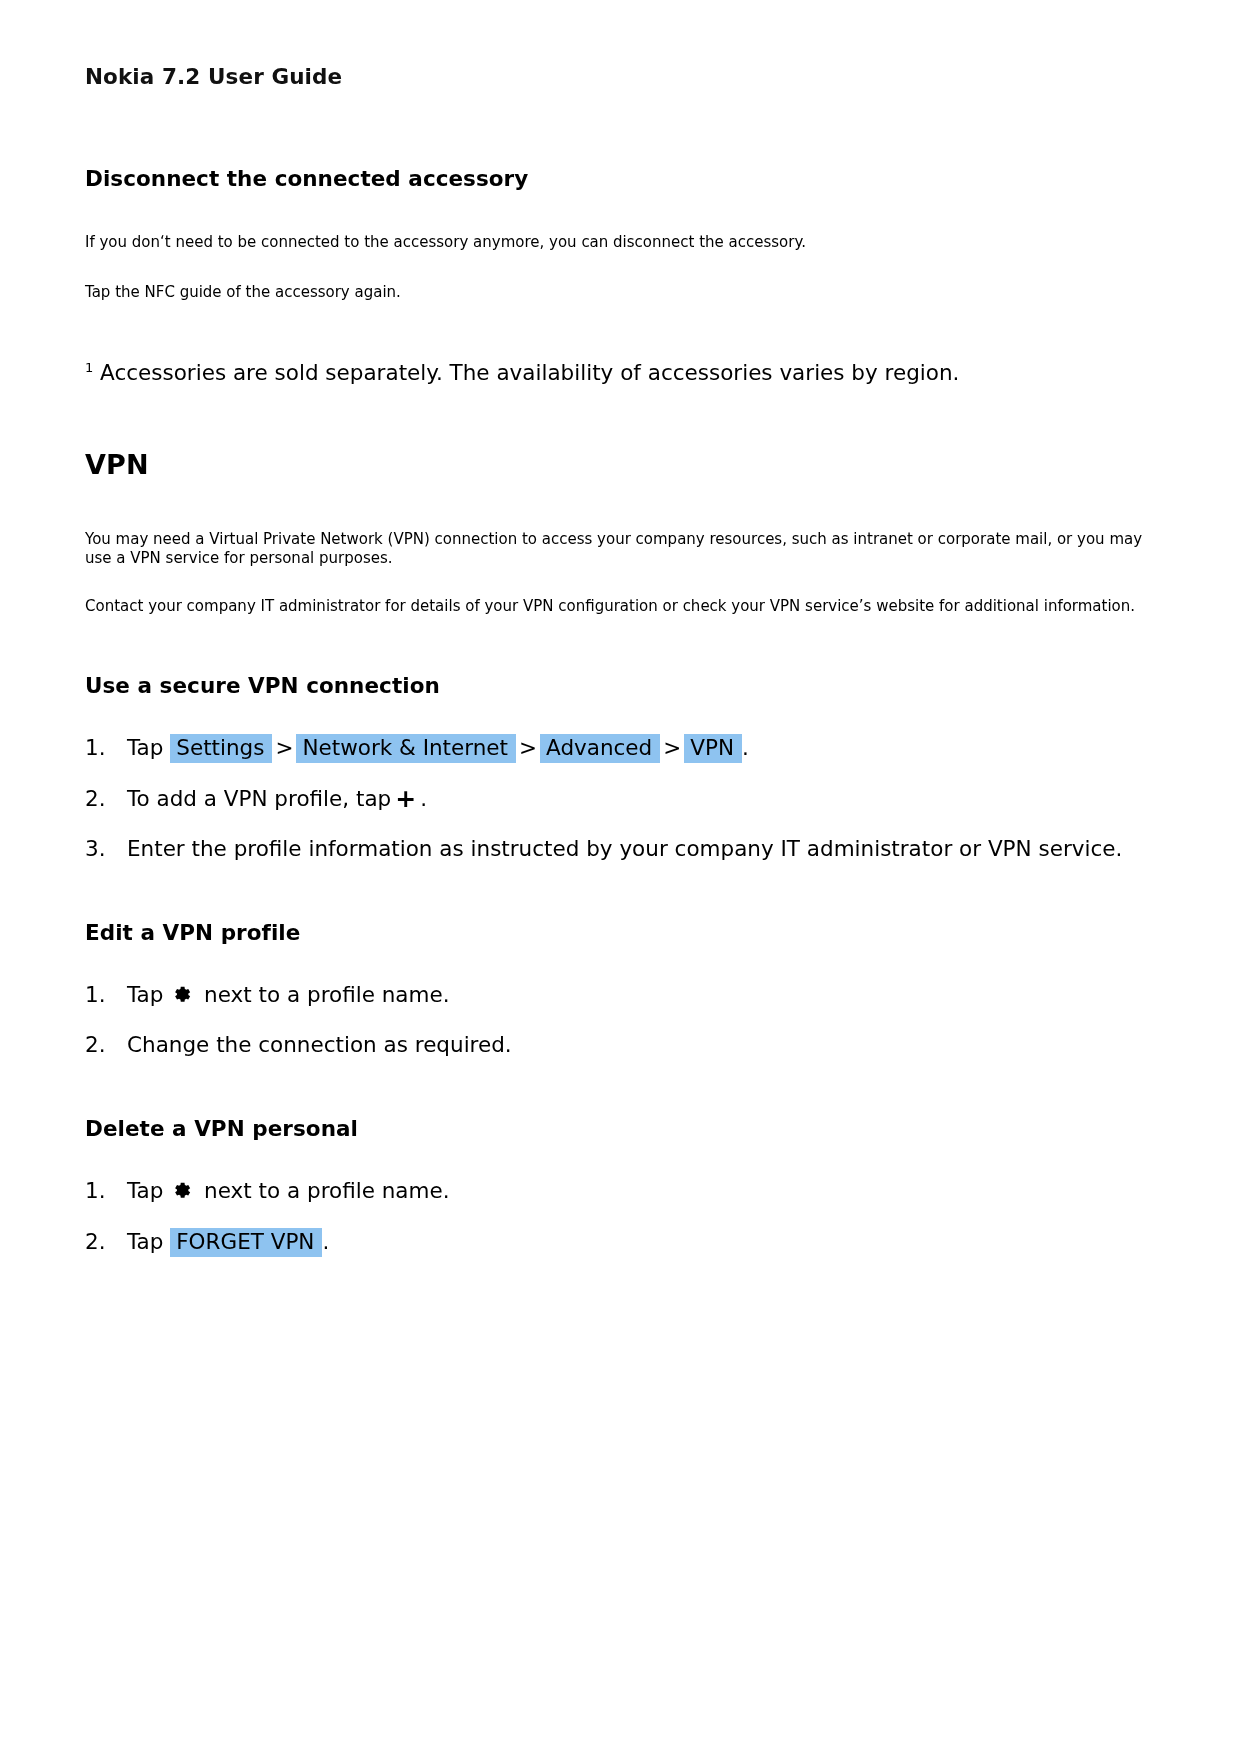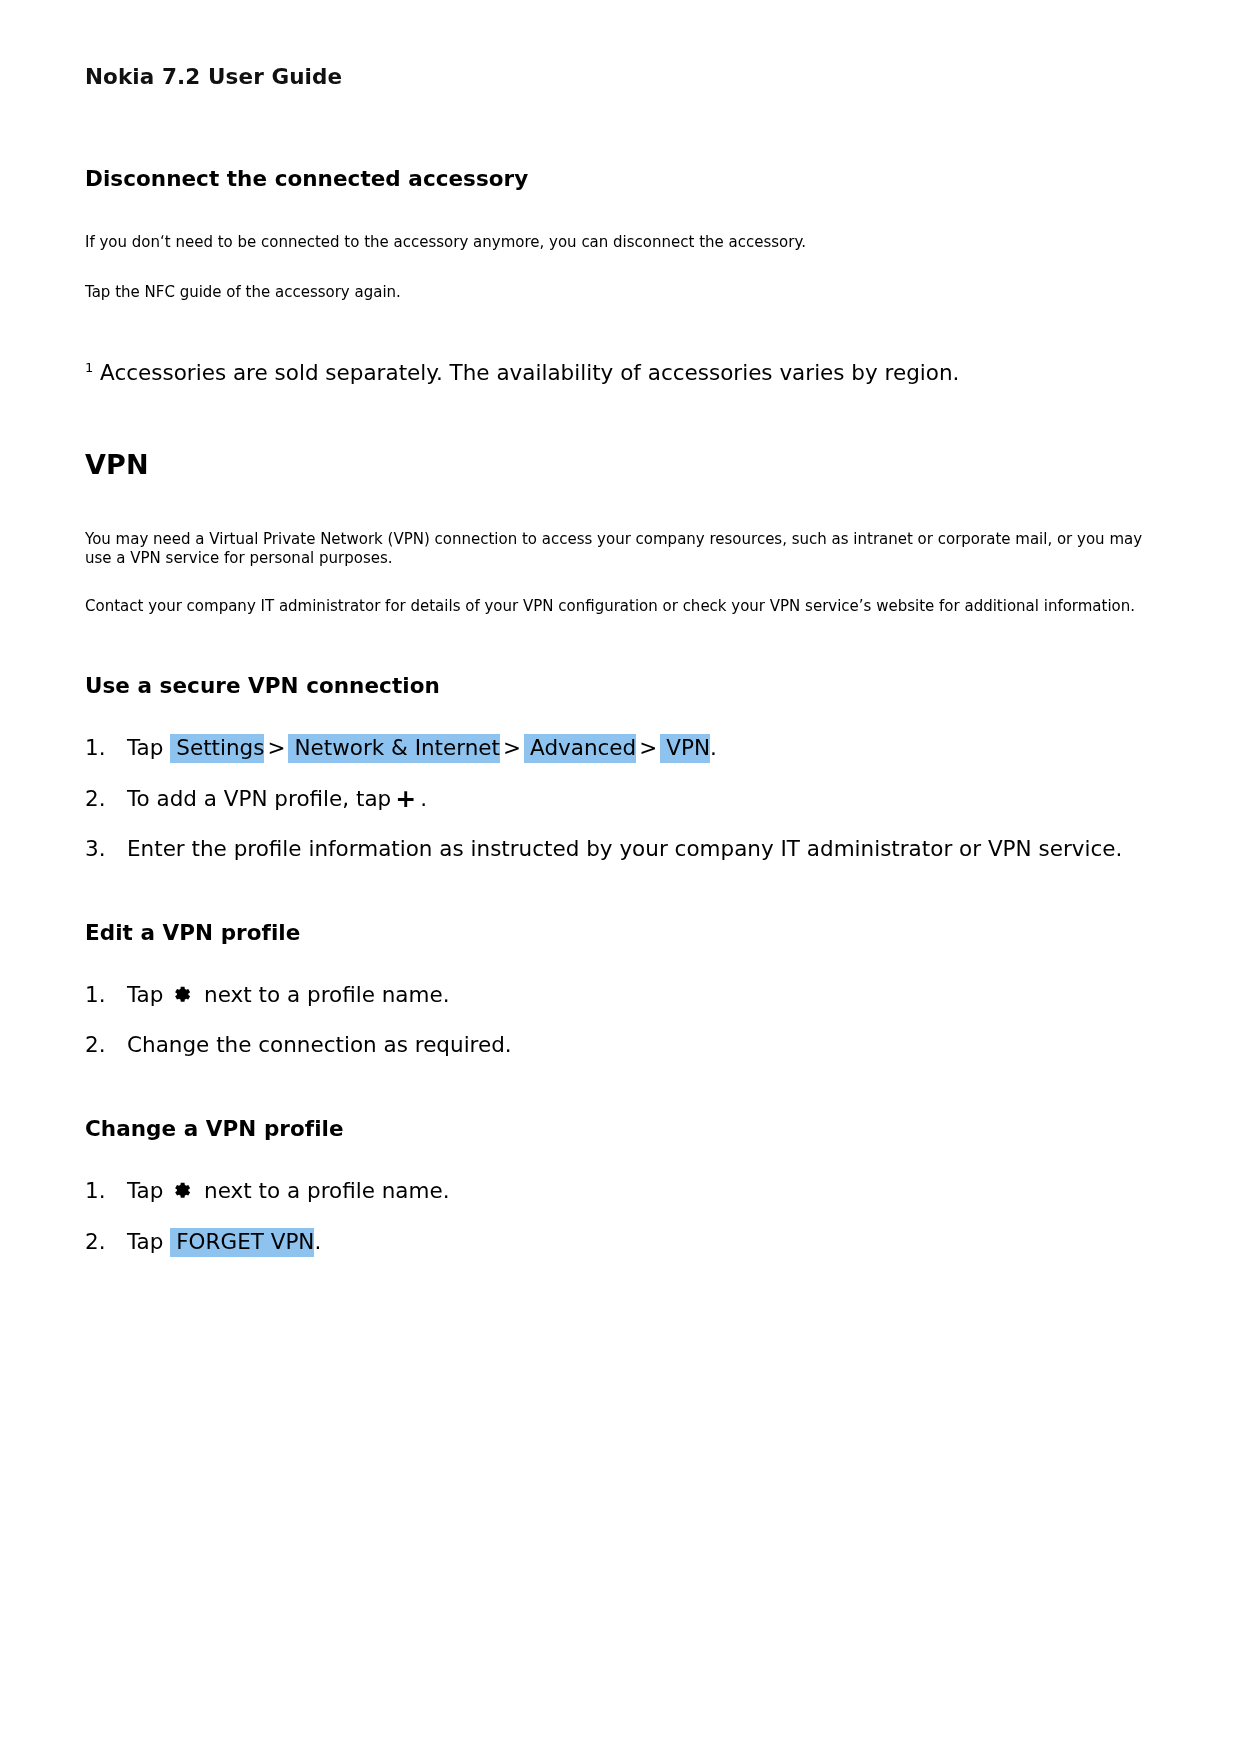--- a/index.html
+++ b/index.html
@@ -87,21 +87,21 @@
   ol.steps > li .num {
     position: absolute;
     left: 0;
     top: 0;
     width: 32px;
     text-align: left;
   }
 
   .chip {
     background: #8ec3f0;
-    padding: 1px 0 3px 6px;
+    padding: 1px 8px 3px 6px;
     white-space: nowrap;
   }
   .sep {
     padding: 0 3px;
   }
 
   .gear-icon {
     display: inline-block;
     width: 22px;
     height: 22px;
@@ -216,21 +216,21 @@
         <span>next to a profile name.</span>
       </li>
       <li>
         <span class="num">2.</span>
         <span>Change the connection as required.</span>
       </li>
     </ol>
 
     <div class="gap-56"></div>
 
-    <h2 class="section-title">Change a VPN profile</h2>
+    <h2 class="section-title">Delete a VPN personal</h2>
 
     <div class="gap-34"></div>
 
     <ol class="steps">
       <li>
         <span class="num">1.</span>
         <span>Tap</span>
         <span class="gear-icon"><svg viewBox="0 0 24 24" aria-hidden="true">
               <path fill="#000000" d="M12 8.2a3.8 3.8 0 1 0 0 7.6 3.8 3.8 0 0 0 0-7.6zm0 5.6a1.8 1.8 0 1 1 0-3.6 1.8 1.8 0 0 1 0 3.6z"></path>
               <path fill="#000000" d="M21.2 13.6c.05-.52.05-1.05 0-1.57l1.85-1.3-1.9-3.3-2.1.82a8.2 8.2 0 0 0-1.36-.79l-.32-2.23h-3.8l-.32 2.23c-.48.2-.94.46-1.36.79l-2.1-.82-1.9 3.3 1.85 1.3a8.6 8.6 0 0 0 0 1.57l-1.85 1.3 1.9 3.3 2.1-.82c.42.33.88.6 1.36.79l.32 2.23h3.8l.32-2.23c.48-.2.94-.46 1.36-.79l2.1.82 1.9-3.3-1.85-1.3z" transform="translate(-5.1 -1.6) scale(1.08)"></path>

